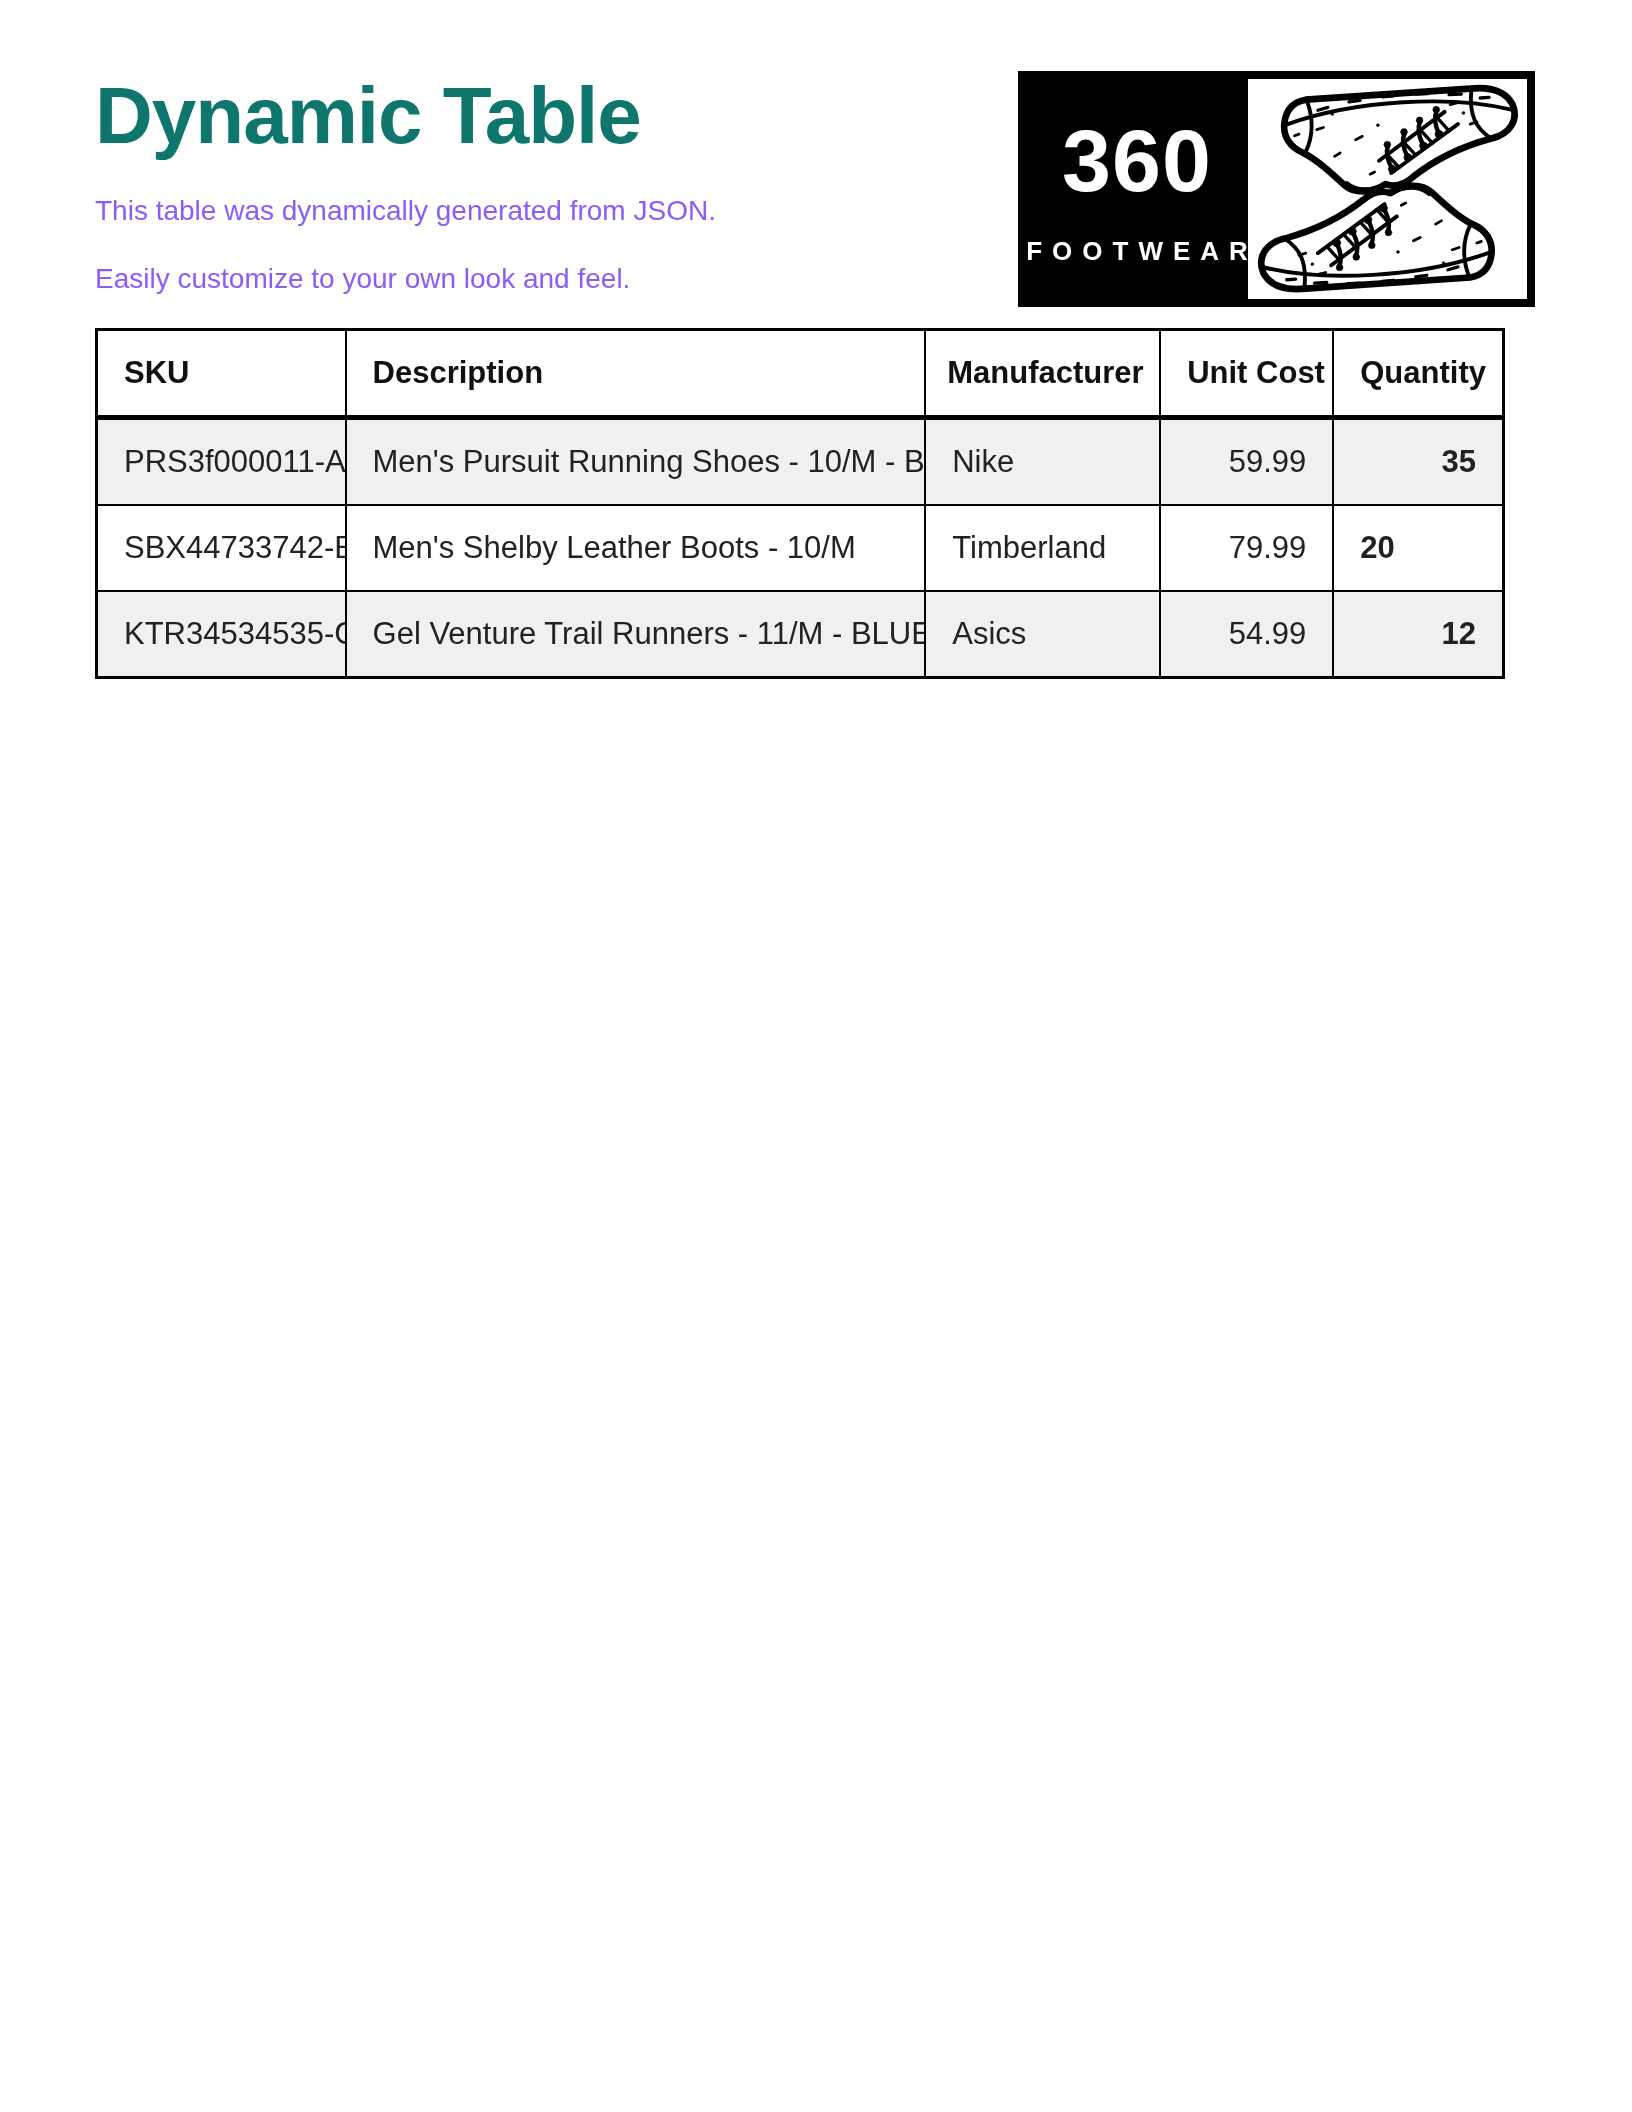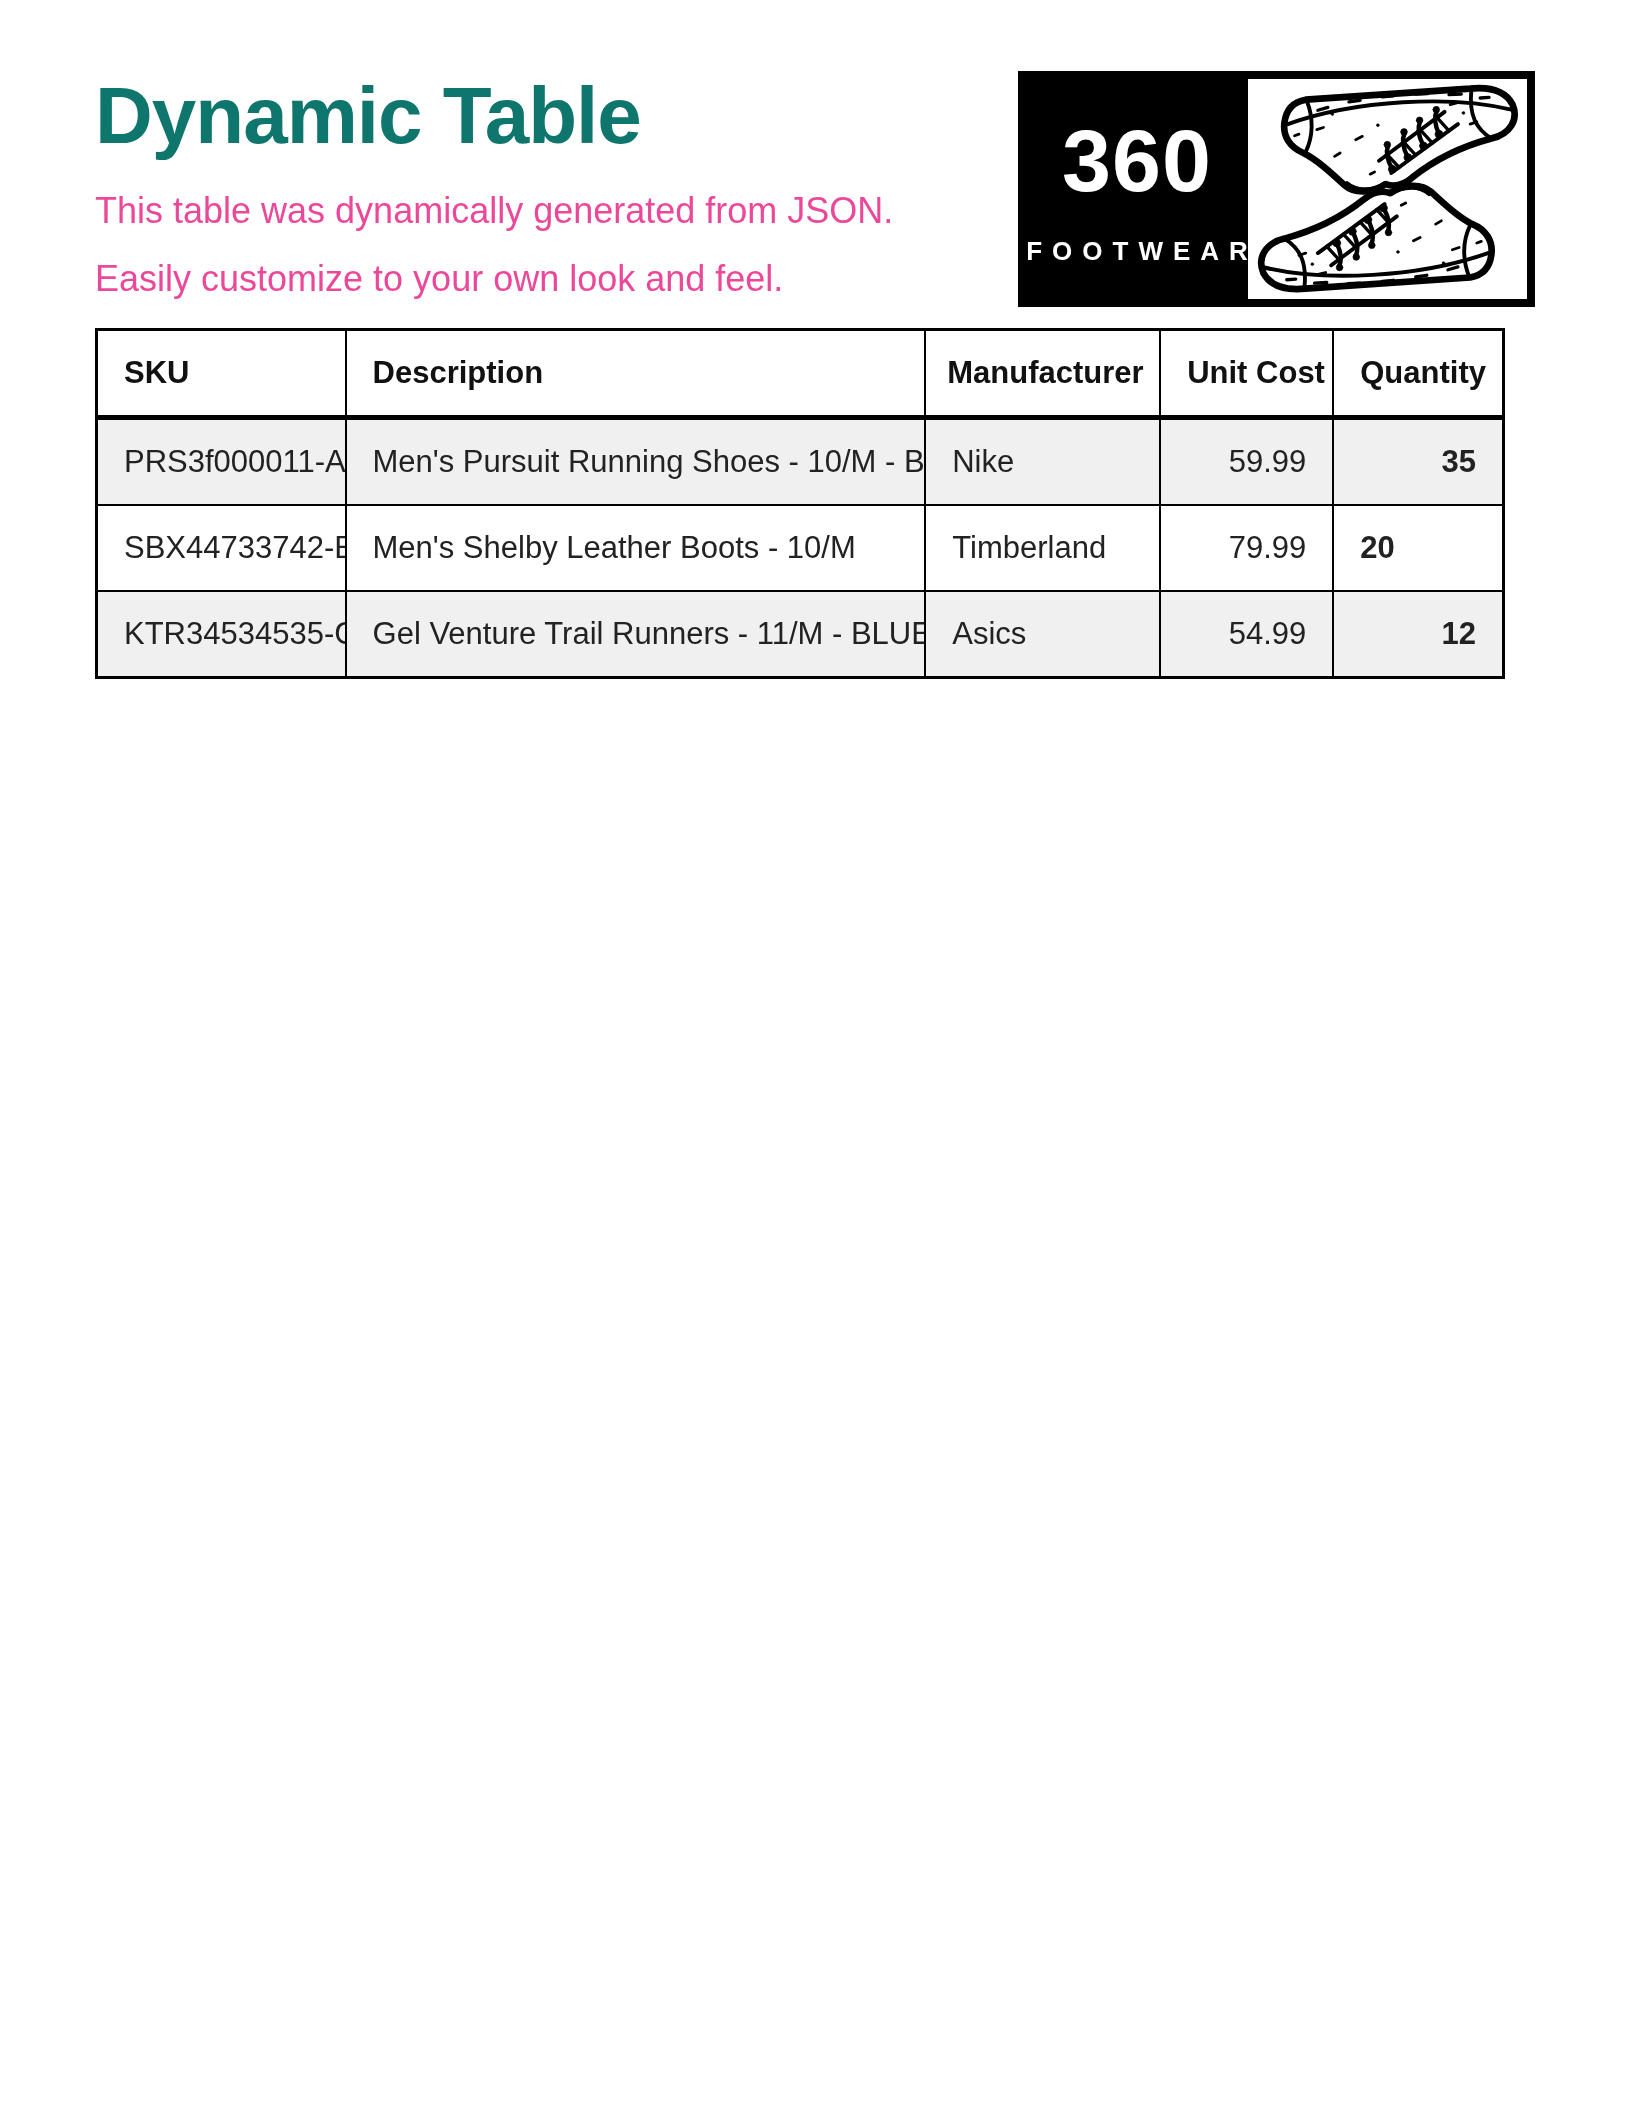--- a/index.html
+++ b/index.html
@@ -19,23 +19,23 @@
   h1.doc-title {
     margin: 0 0 30px 0;
     font-size: 80px;
     line-height: 92px;
     font-weight: 700;
     letter-spacing: -1px;
     color: #0f766e;
   }
   p.doc-sub {
     margin: 0 0 30px 0;
-    font-size: 36px;
+    font-size: 28px;
     line-height: 38px;
-    color: #ec4899;
+    color: #8b5cf6;
   }
 
   
   .logo {
     position: absolute;
     top: 71px;
     right: 97px;
     width: 517px;
     height: 236px;
     background: #000000;

